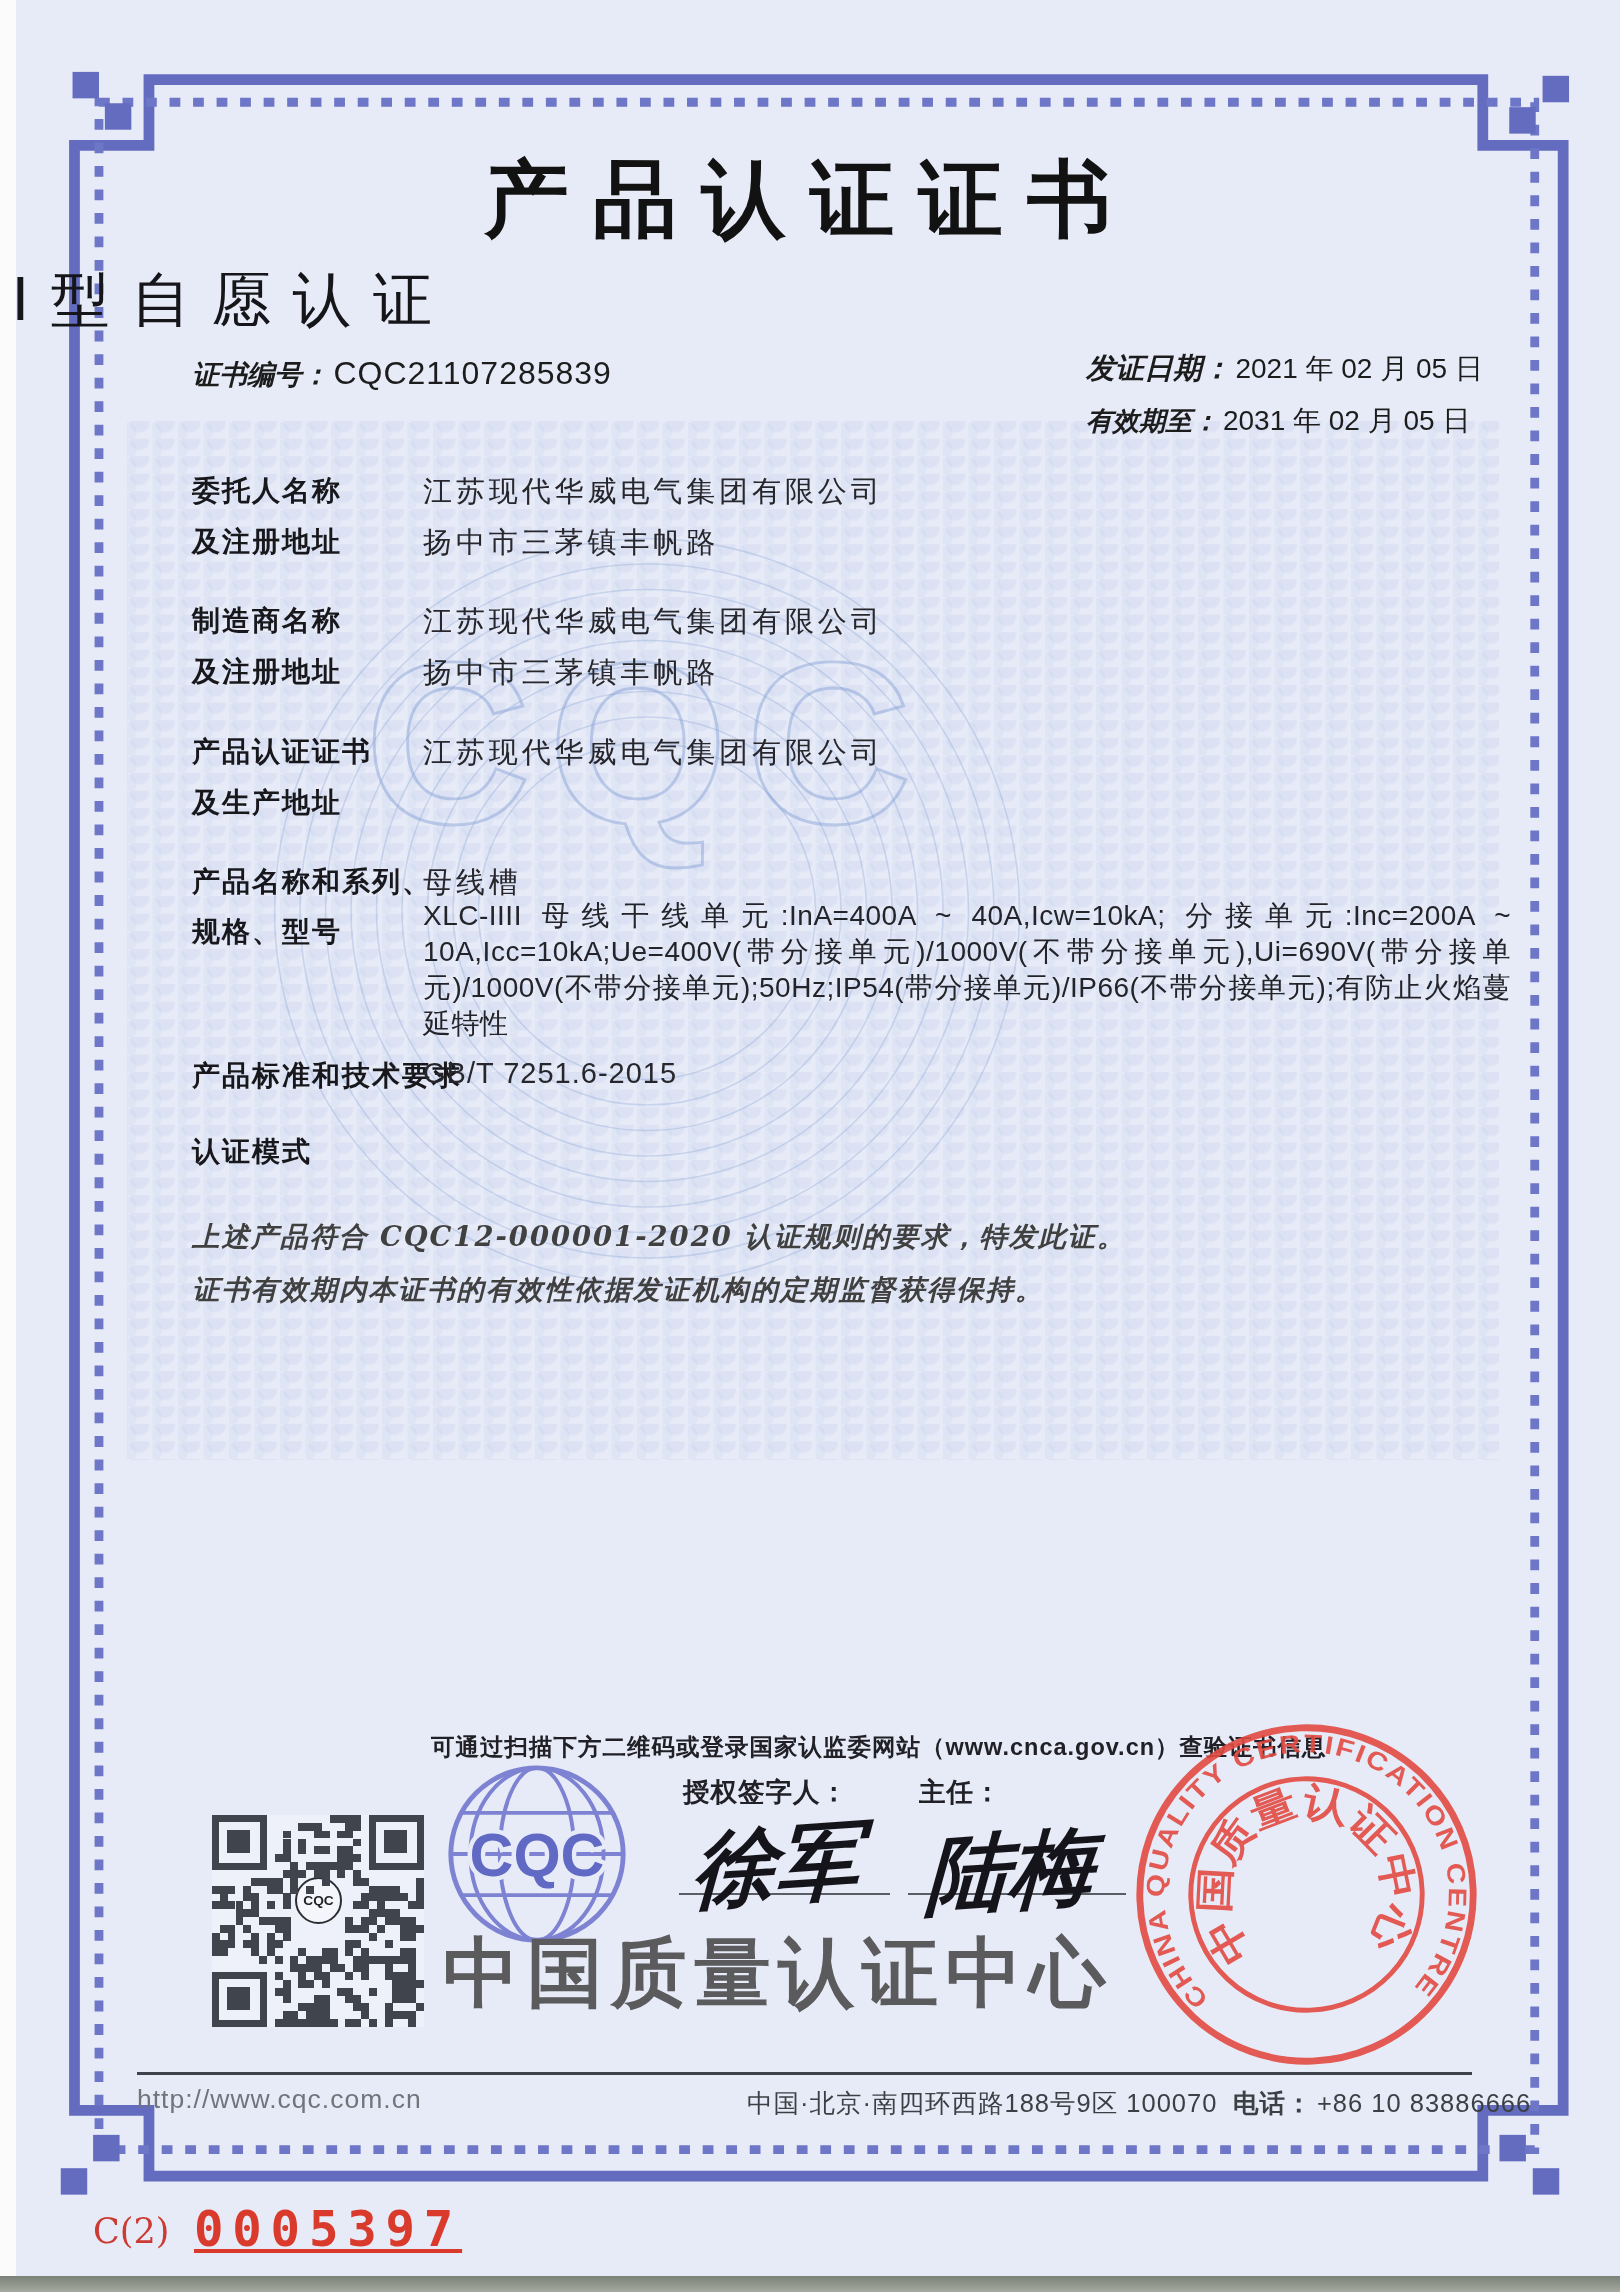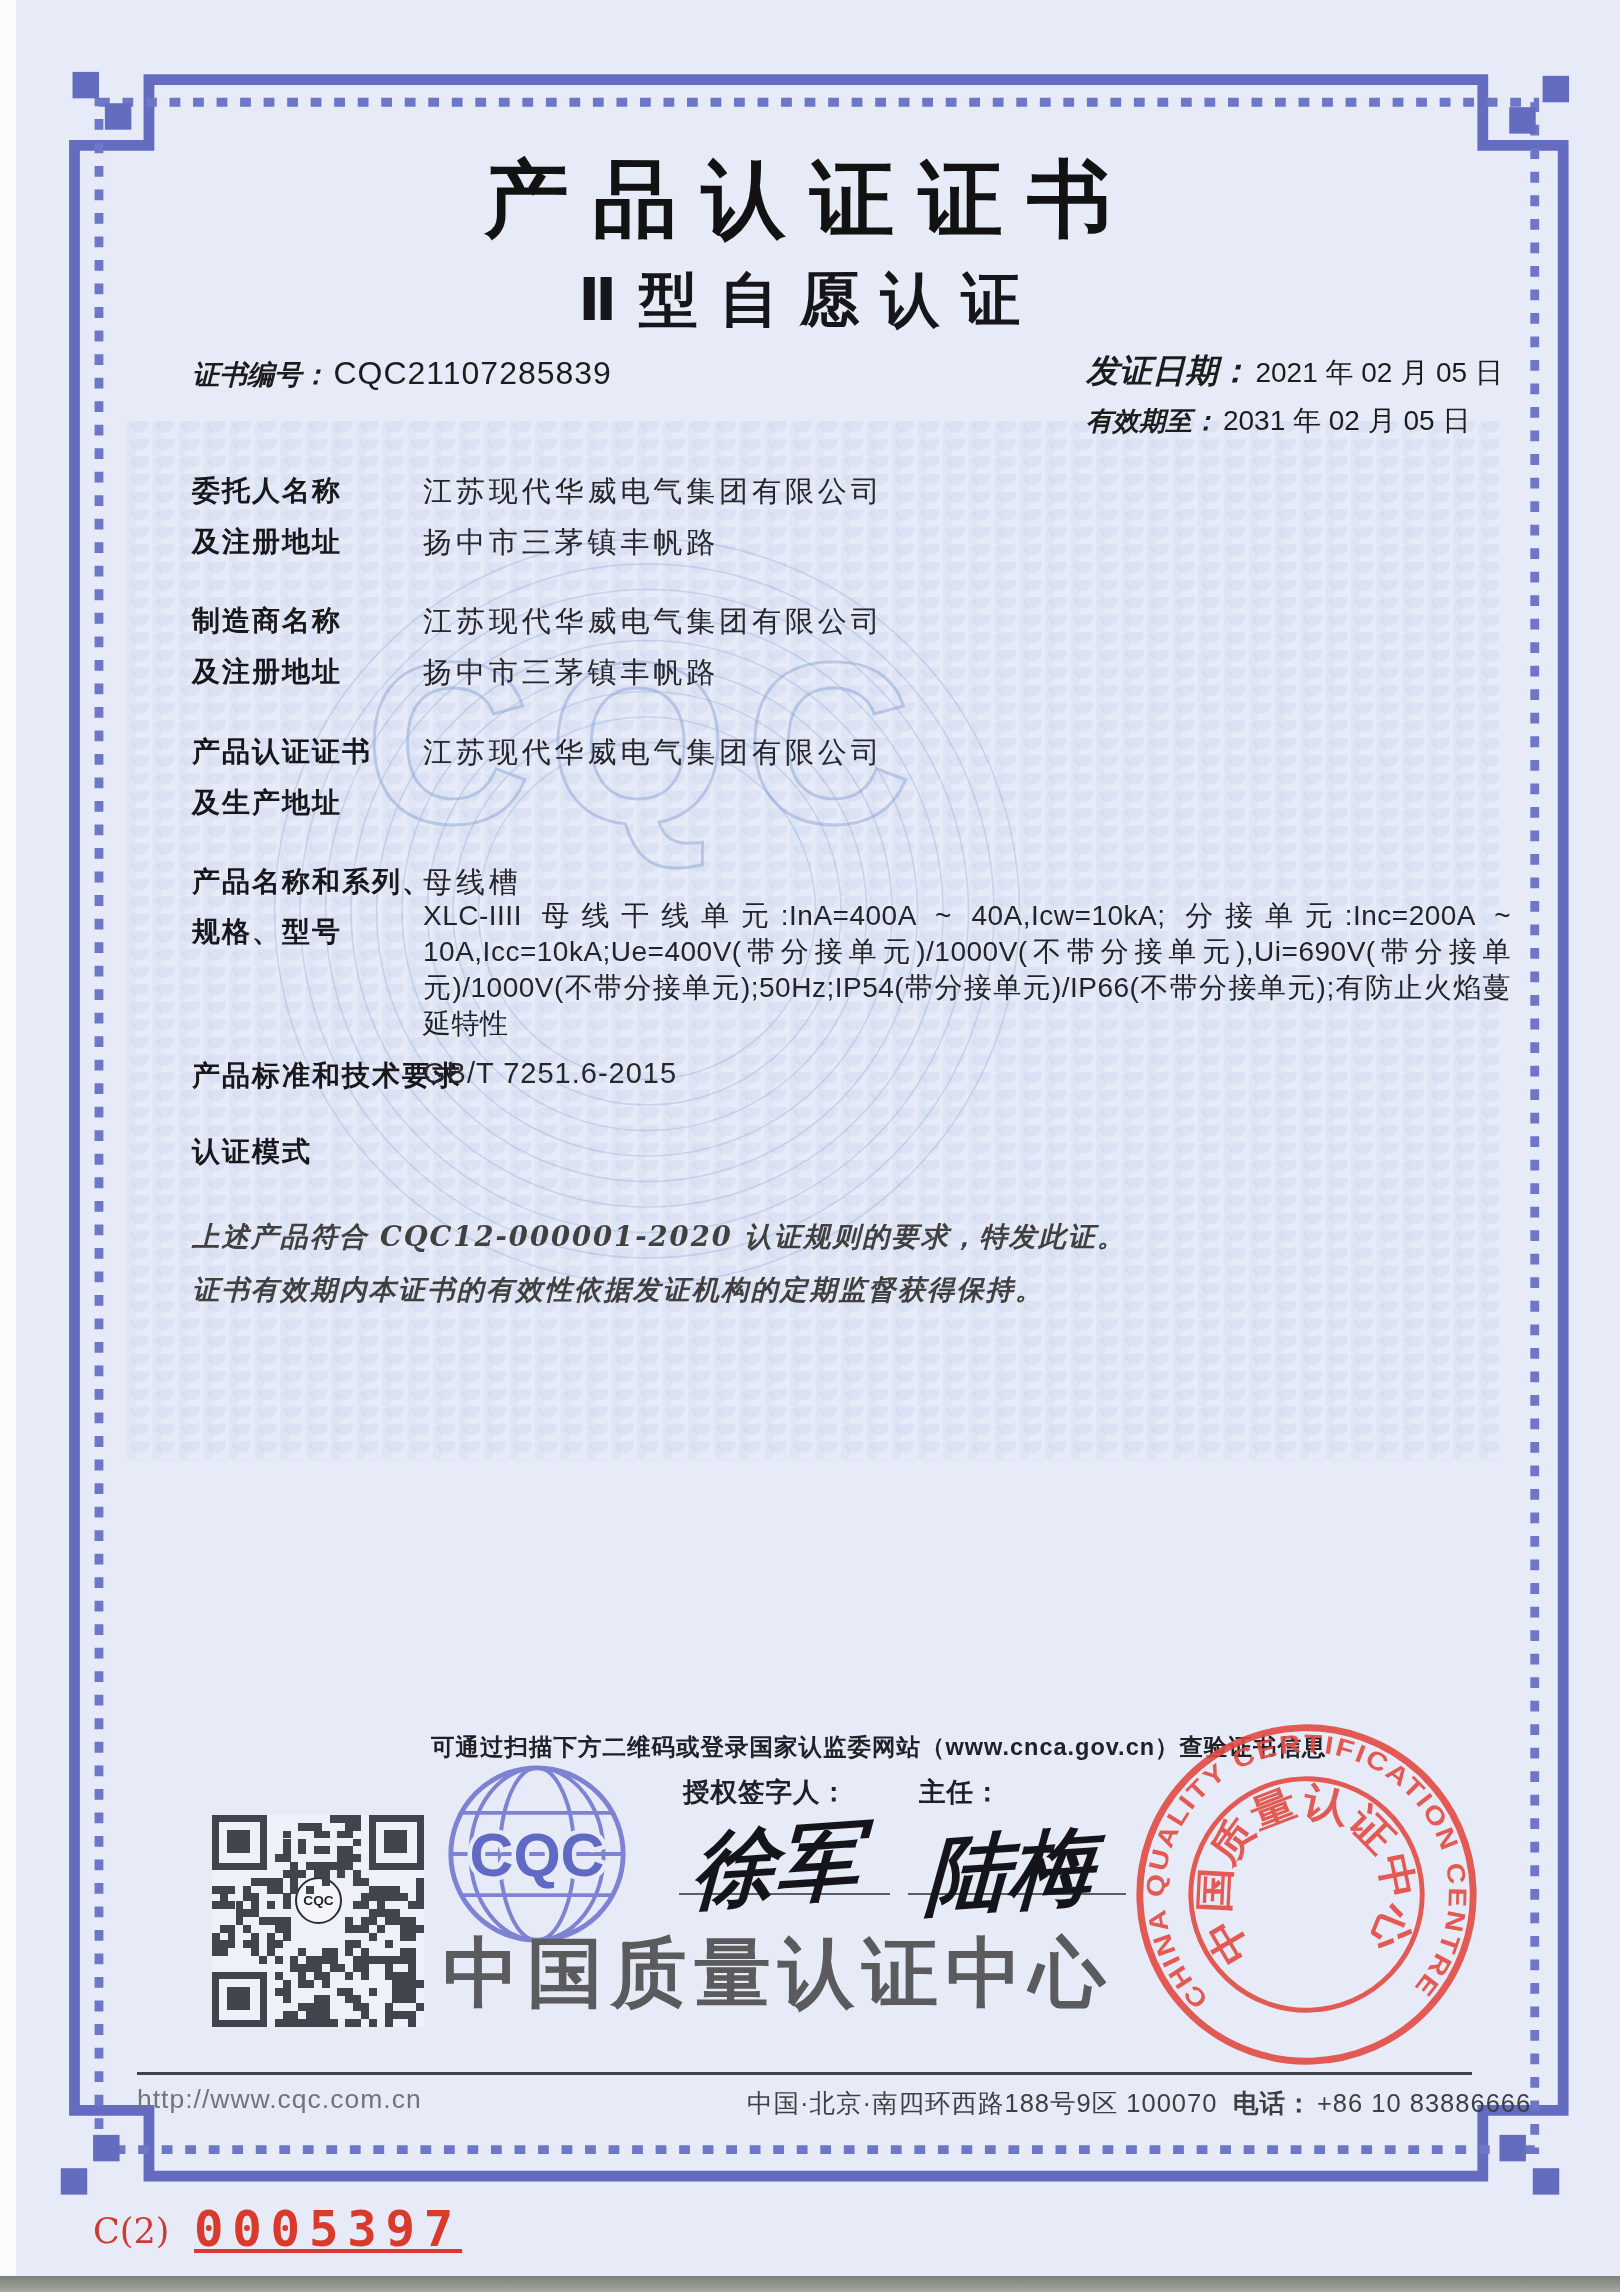--- a/index.html
+++ b/index.html
@@ -1,21 +1,21 @@
 <!DOCTYPE html>
 <html><head>
 <meta charset="utf-8">
 <style>
   html,body{margin:0;padding:0;background:#d8d8d8;}
   #page{position:relative;width:1620px;height:2293px;background:#e7ebf7;overflow:hidden;
         font-family:"Liberation Sans","DejaVu Sans",sans-serif;color:#1c1c1c;}
   .abs{position:absolute;}
   .kai{font-family:"DejaVu Serif","Liberation Serif",serif;font-style:italic;font-weight:600;}
   .title{width:100%;text-align:center;font-size:84px;font-weight:900;letter-spacing:24.5px;color:#121212;}
-  .subtitle{width:100%;text-align:center;font-size:59px;font-weight:700;letter-spacing:21.6px;color:#15151a;}
+  .subtitle{width:100%;font-size:59px;font-weight:400;letter-spacing:21.6px;color:#15151a;}
   .flabel{font-size:28px;font-weight:700;letter-spacing:2px;color:#17171c;white-space:nowrap;}
   .fvalue{font-size:29px;letter-spacing:3.9px;color:#26262c;white-space:nowrap;}
   .fvalue-ascii{font-size:29px;letter-spacing:1px;color:#26262c;white-space:nowrap;}
   .spec{font-size:28px;line-height:36px;text-align:justify;color:#23232a;letter-spacing:0.5px;}
   .stmt{font-size:27.4px;letter-spacing:2px;color:#404040;}
   .qrnote{font-size:23.5px;font-weight:600;letter-spacing:1px;color:#202026;}
   .siglabel{font-size:26.5px;font-weight:600;letter-spacing:1px;color:#202026;}
   .sig{font-family:"DejaVu Serif","Liberation Serif",serif;font-style:italic;font-weight:700;
        font-size:84px;color:#14141a;transform:rotate(-4deg) skewX(-6deg);white-space:nowrap;}
   .orgname{font-size:76px;font-weight:600;letter-spacing:7.8px;color:#5b5b5e;white-space:nowrap;}
@@ -78,21 +78,21 @@
 
   <div class="abs title" style="top:143px;">产品认证证书</div>
   <div class="abs subtitle" style="top:261px;">Ⅱ型自愿认证</div>
 
   <div class="abs" style="left:192px;top:355px;white-space:nowrap;">
     <span class="kai" style="font-size:27.4px;">证书编号：</span>
     <span style="font-size:32px;letter-spacing:1px;">CQC21107285839</span>
   </div>
 
   <div class="abs" style="left:1086px;top:349px;white-space:nowrap;">
-    <span class="kai" style="font-size:33px;">发证日期：</span>
+    <span class="kai" style="font-size:29px;">发证日期：</span>
     <span style="font-size:28px;">2021 年 02 月 05 日</span>
   </div>
   <div class="abs" style="left:1086px;top:402px;white-space:nowrap;">
     <span class="kai" style="font-size:26.5px;">有效期至：</span>
     <span style="font-size:28px;">2031 年 02 月 05 日</span>
   </div>
 
   <div class="abs flabel" style="left:192px;top:472px;">委托人名称</div>
   <div class="abs flabel" style="left:192px;top:523px;">及注册地址</div>
   <div class="abs fvalue" style="left:423px;top:472px;">江苏现代华威电气集团有限公司</div>

